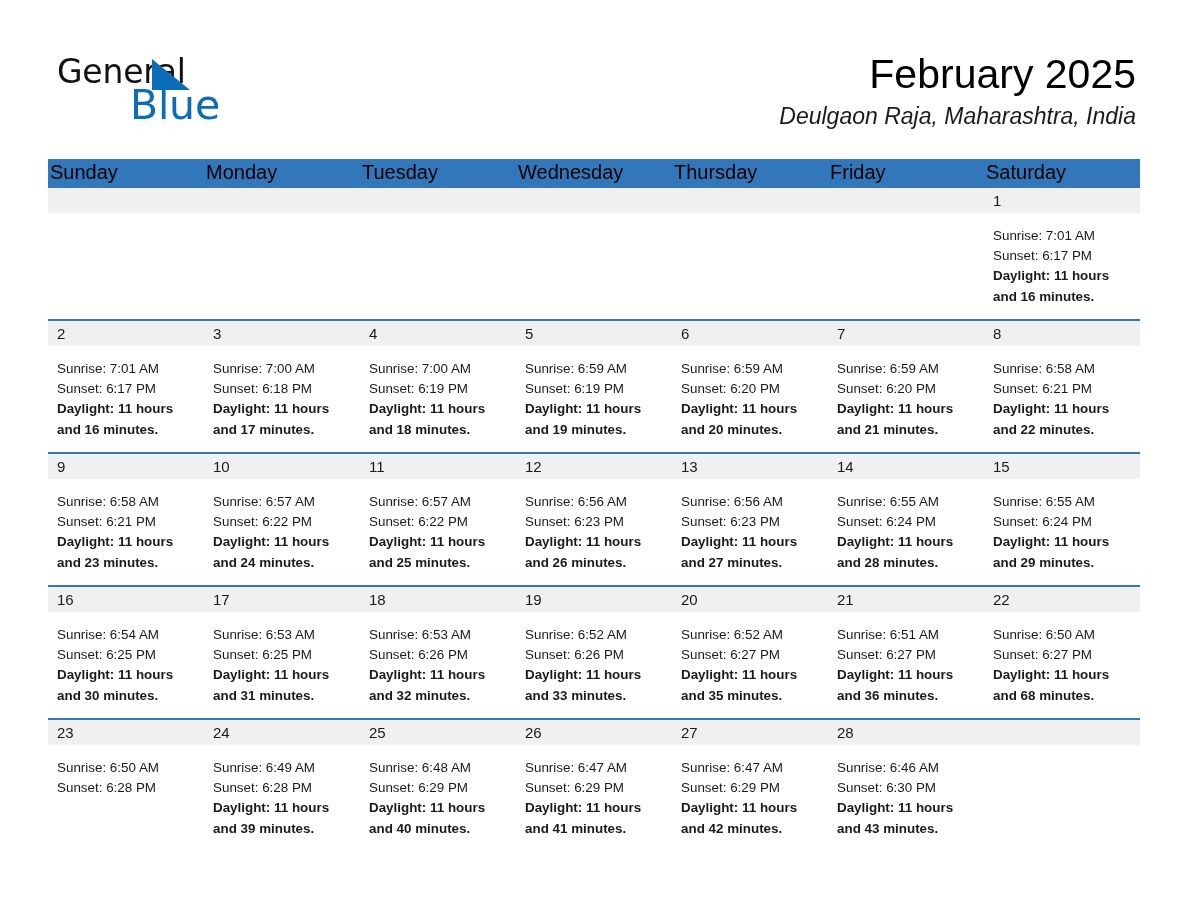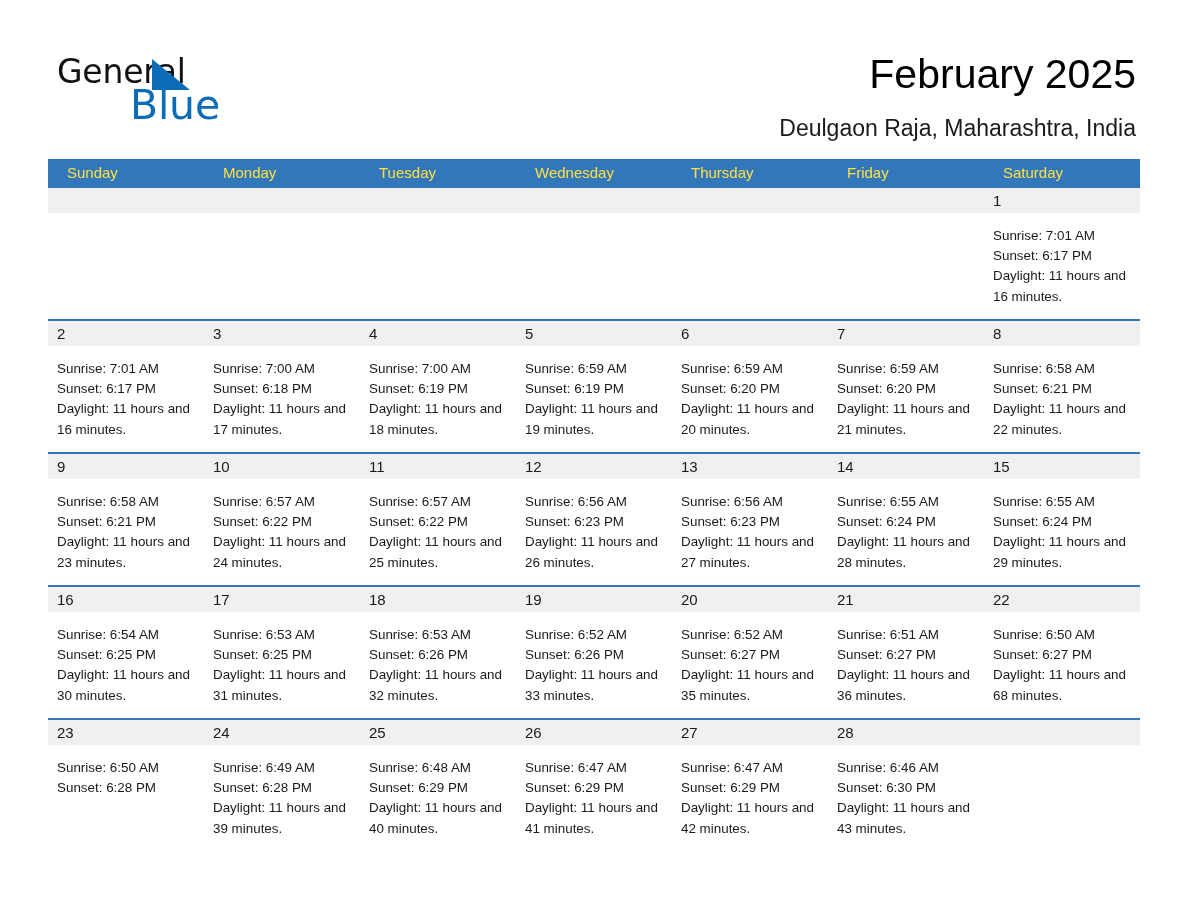--- a/index.html
+++ b/index.html
@@ -79,42 +79,43 @@
     color: #000000;
     font-weight: 400;
     white-space: nowrap;
   }
   .cal-subtitle {
     font-size: 23px;
     line-height: 30px;
     color: #1a1a1a;
     font-weight: 400;
     white-space: nowrap;
-    margin-top: 14px;
+    margin-top: 2px;
+    font-style: italic;
   }
 
   
   .calendar {
     position: absolute;
     left: 48px;
     top: 159px;
     width: 1092px;
   }
   .weekday-row {
     display: flex;
     background: #3277b9;
     height: 27px;
   }
   .weekday {
     flex: 1 1 0;
     min-width: 0;
-    color: #fde047;
-    font-size: 15px;
+    color: #000000;
+    font-size: 20px;
     line-height: 27px;
-    padding-left: 19px;
+    padding-left: 2px;
     box-sizing: border-box;
     white-space: nowrap;
     overflow: hidden;
   }
 
   .week-row {
     position: relative;
     border-top: 2px solid #3277b9;
     height: 133px;
     box-sizing: border-box;
@@ -154,20 +155,21 @@
     margin-top: 13px;
     font-size: 13.4px;
     line-height: 20.2px;
     color: #1a1a1a;
   }
   .info div {
     white-space: nowrap;
   }
   .info .wrap2 {
     white-space: normal;
+    font-weight: bold;
   }
 </style>
 </head>
 <body>
 
 <div class="page">
 
   <div class="topbar">
 
     <div class="logo">

